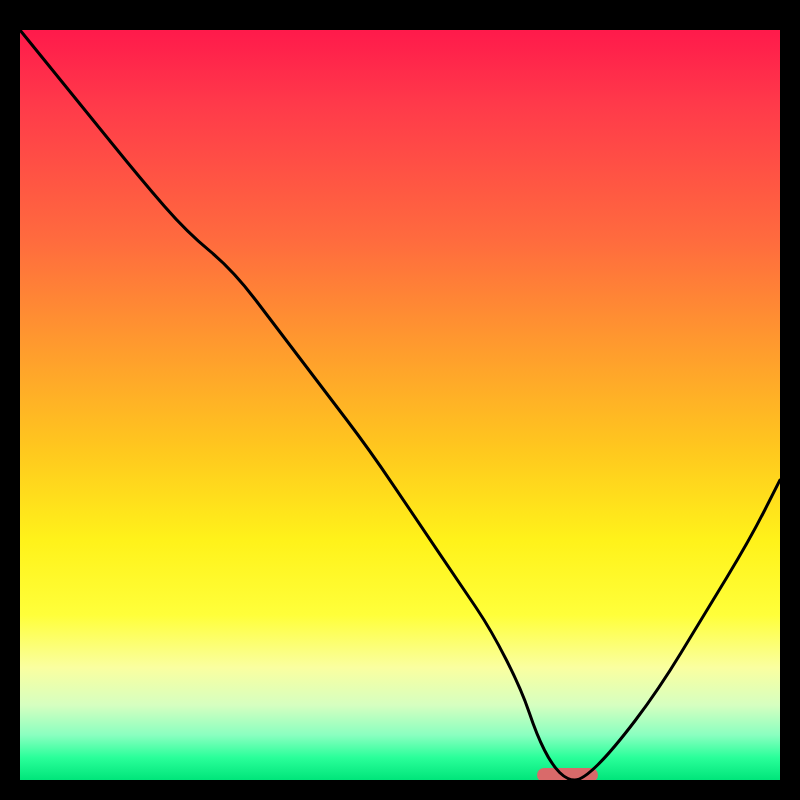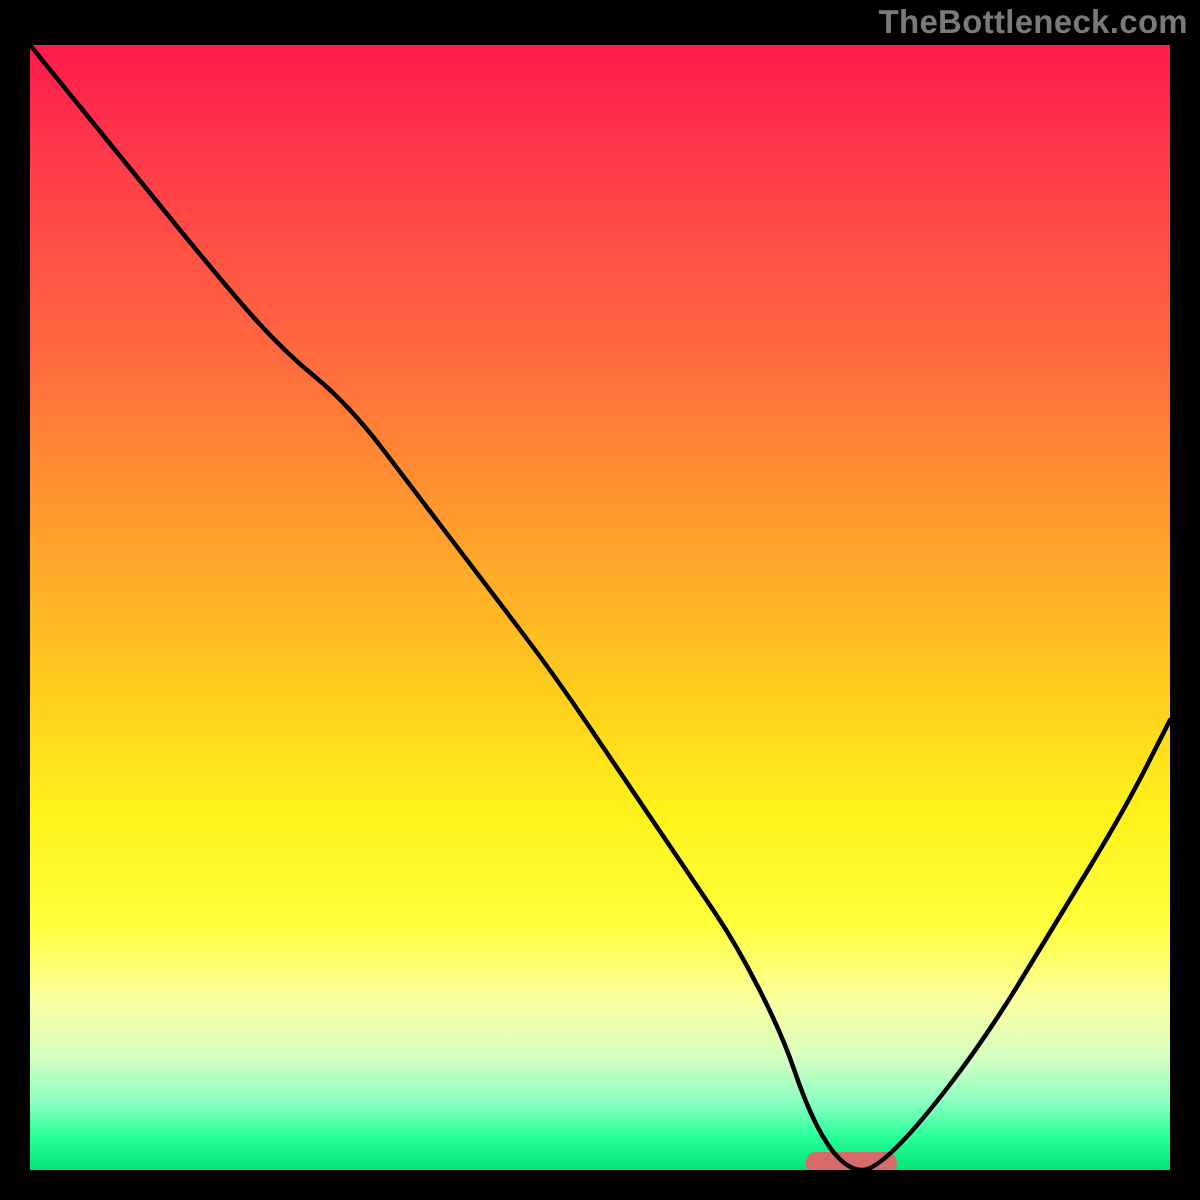--- a/index.html
+++ b/index.html
@@ -57,21 +57,20 @@
   svg.curve {
     position: absolute;
     inset: 0;
     z-index: 4;
   }
 </style>
 </head>
 <body>
 
 <div class="stage">
-  <div class="watermark">TheBottleneck.com</div>
 
   <div class="plot">
     <div class="gradient"></div>
     <div class="marker" id="target-marker" style="left: 516.8px; width: 60.8px; height: 14px; bottom: -2px; background: rgb(217, 106, 106);"></div>
     <svg class="curve" id="curve-svg" viewBox="0 0 760 750" preserveAspectRatio="none">
       <path id="curve-path" fill="none" stroke="#000000" stroke-width="3" stroke-linecap="round" d="M 0.0 0.0 Q 60.8 75.0 91.2 112.5 Q 121.6 150.0 144.4 176.3 Q 167.2 202.5 190.0 221.2 Q 212.8 240.0 235.6 270.0 Q 258.4 300.0 281.2 330.0 Q 304.0 360.0 326.8 390.0 Q 349.6 420.0 372.4 453.8 Q 395.2 487.5 418.0 521.3 Q 440.8 555.0 456.0 577.5 Q 471.2 600.0 486.4 630.0 Q 501.6 660.0 509.2 682.5 Q 516.8 705.0 524.4 720.0 Q 532.0 735.0 539.6 742.5 Q 547.2 750.0 554.8 750.0 Q 562.4 750.0 577.6 735.0 Q 592.8 720.0 615.6 690.0 Q 638.4 660.0 661.2 622.5 Q 684.0 585.0 706.8 547.5 Q 729.6 510.0 744.8 480.0 T 760.0 450.0"></path>
     </svg>
   </div>
 </div>
 

